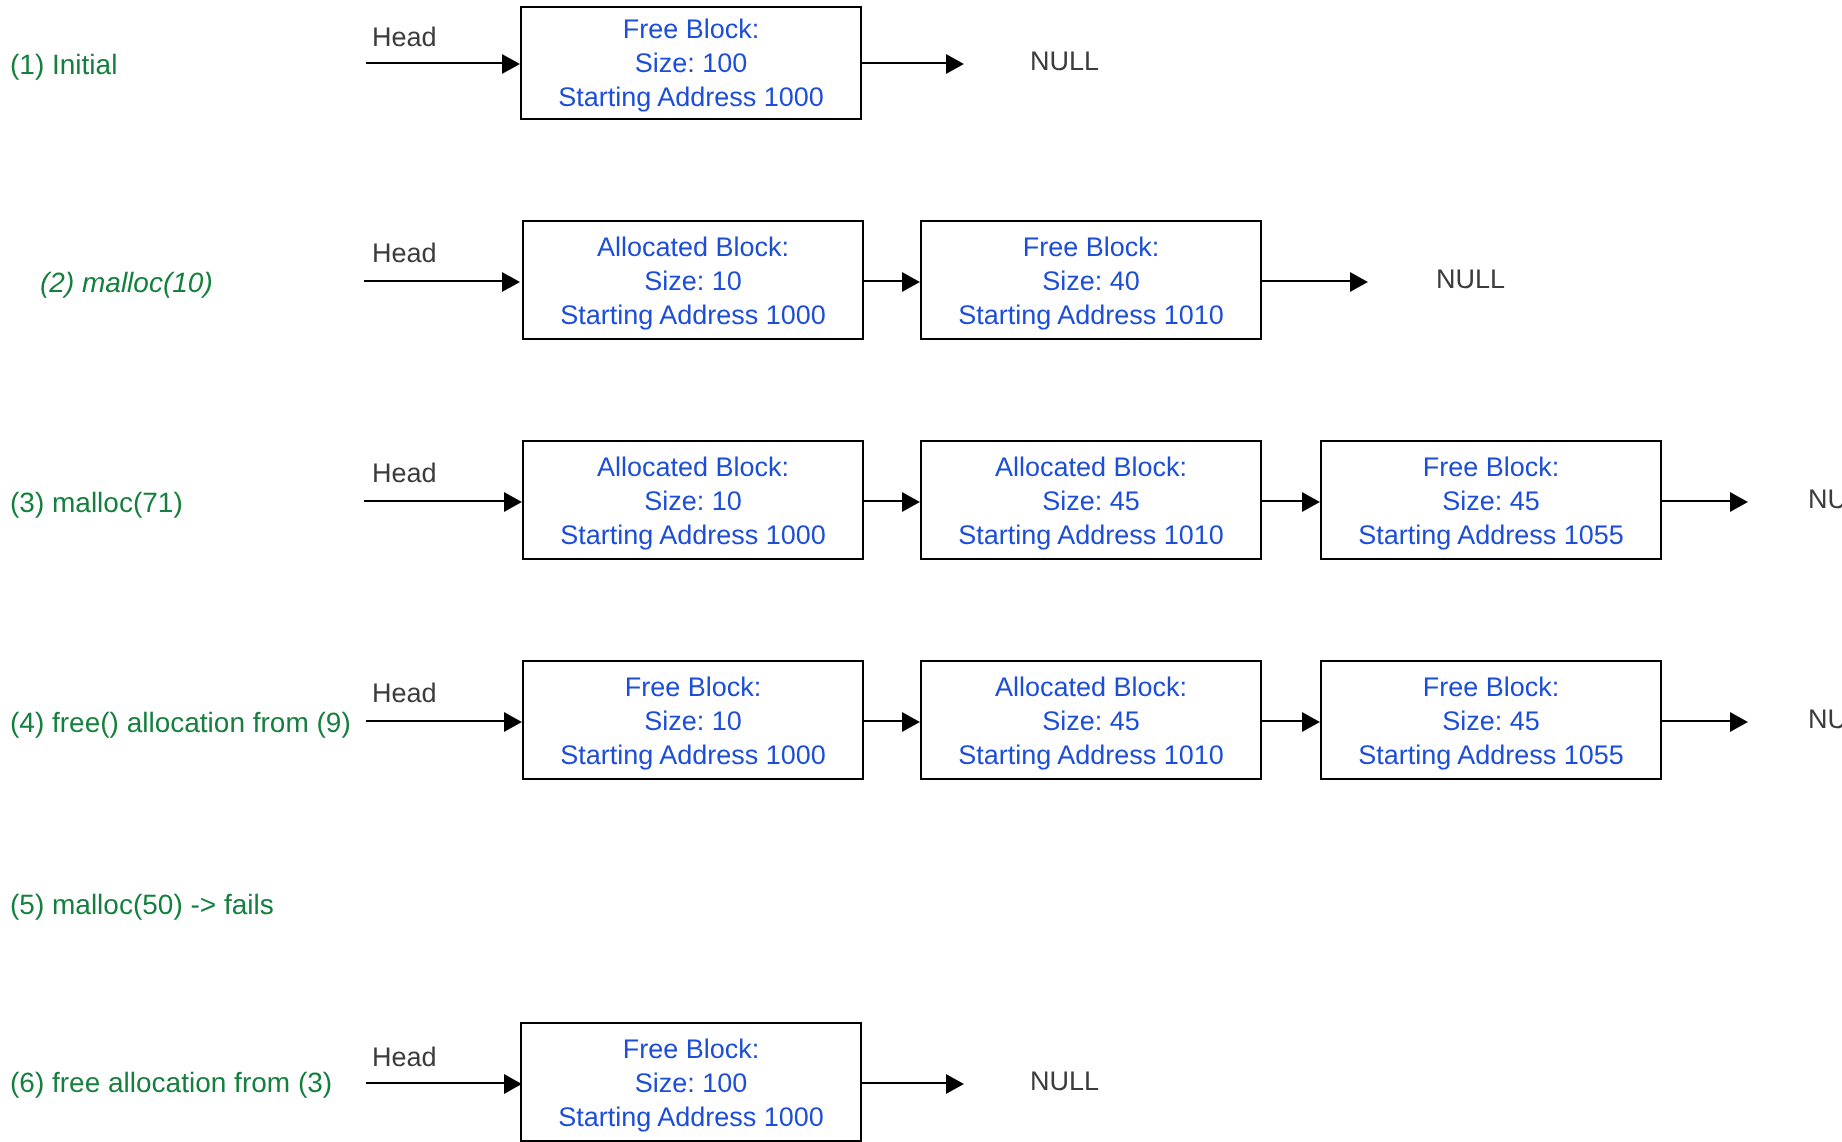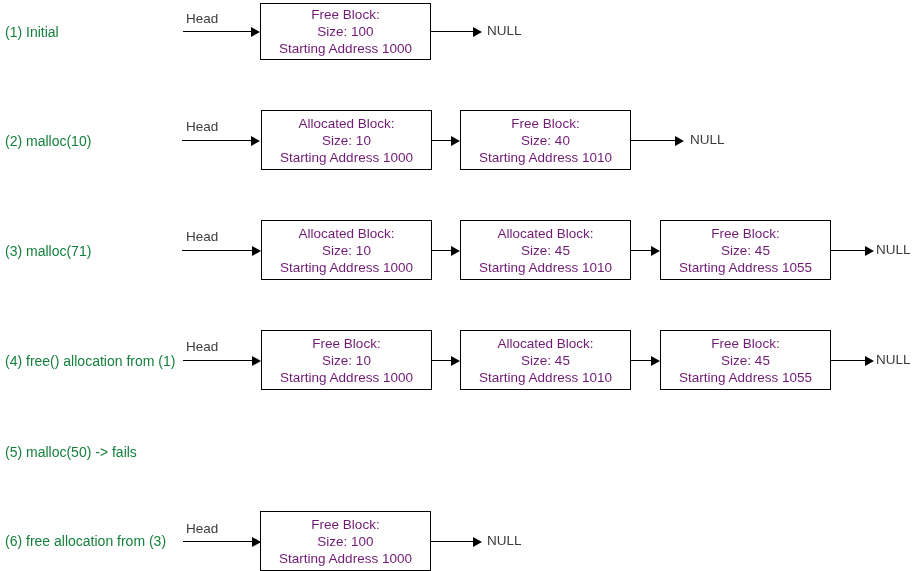--- a/index.html
+++ b/index.html
@@ -61,30 +61,31 @@
     border: 1.4px solid #000000;
     background: #ffffff;
     display: flex;
     flex-direction: column;
     align-items: center;
     justify-content: center;
   }
   .block-line {
     font-size: 13.5px;
     line-height: 17px;
-    color: #701a75;
+    color: #1d4ed8;
     white-space: nowrap;
     text-align: center;
   }
   .null-text {
     position: absolute;
     font-size: 13.5px;
     line-height: 16px;
     color: #3c3c3c;
     white-space: nowrap;
+    margin-left: 28px;
   }
 </style>
 </head>
 <body>
 
 <div id="diagram">
     <div class="row" style="top: 0px;">
       <div class="step-label" style="left: 5px; top: 24px;">(1) Initial</div>
       <div class="head-text" style="left: 186px; top: 11px;">Head</div>
       <div class="arrow-line" style="left: 183px; top: 31px; width: 68px;"></div>
@@ -92,21 +93,21 @@
       <div class="block" style="left: 260px; top: 3px; width: 171px; height: 57px;">
         <div class="block-line">Free Block:</div>
         <div class="block-line">Size: 100</div>
         <div class="block-line">Starting Address 1000</div>
       </div>
       <div class="arrow-line" style="left: 431px; top: 31px; width: 42px;"></div>
       <div class="arrow-head" style="left: 473px; top: 26.5px;"></div>
       <div class="null-text" style="left: 487px; top: 23px;">NULL</div>
     </div>
     <div class="row" style="top: 0px;">
-      <div class="step-label" style="left: 5px; top: 133px;">(2) malloc(10)</div>
+      <div class="step-label" style="left: 20px; top: 133px; font-style: italic;">(2) malloc(10)</div>
       <div class="head-text" style="left: 186px; top: 119px;">Head</div>
       <div class="arrow-line" style="left: 182px; top: 140px; width: 69px;"></div>
       <div class="arrow-head" style="left: 251px; top: 135.5px;"></div>
       <div class="block" style="left: 261px; top: 110px; width: 171px; height: 60px;">
         <div class="block-line">Allocated Block:</div>
         <div class="block-line">Size: 10</div>
         <div class="block-line">Starting Address 1000</div>
       </div>
       <div class="arrow-line" style="left: 432px; top: 140px; width: 19px;"></div>
       <div class="arrow-head" style="left: 451px; top: 135.5px;"></div>
@@ -141,21 +142,21 @@
       <div class="block" style="left: 660px; top: 220px; width: 171px; height: 60px;">
         <div class="block-line">Free Block:</div>
         <div class="block-line">Size: 45</div>
         <div class="block-line">Starting Address 1055</div>
       </div>
       <div class="arrow-line" style="left: 831px; top: 250px; width: 34px;"></div>
       <div class="arrow-head" style="left: 865px; top: 245.5px;"></div>
       <div class="null-text" style="left: 876px; top: 242px;">NULL</div>
     </div>
     <div class="row" style="top: 0px;">
-      <div class="step-label" style="left: 5px; top: 353px;">(4) free() allocation from (1)</div>
+      <div class="step-label" style="left: 5px; top: 353px;">(4) free() allocation from (9)</div>
       <div class="head-text" style="left: 186px; top: 339px;">Head</div>
       <div class="arrow-line" style="left: 183px; top: 360px; width: 69px;"></div>
       <div class="arrow-head" style="left: 252px; top: 355.5px;"></div>
       <div class="block" style="left: 261px; top: 330px; width: 171px; height: 60px;">
         <div class="block-line">Free Block:</div>
         <div class="block-line">Size: 10</div>
         <div class="block-line">Starting Address 1000</div>
       </div>
       <div class="arrow-line" style="left: 432px; top: 360px; width: 19px;"></div>
       <div class="arrow-head" style="left: 451px; top: 355.5px;"></div>

